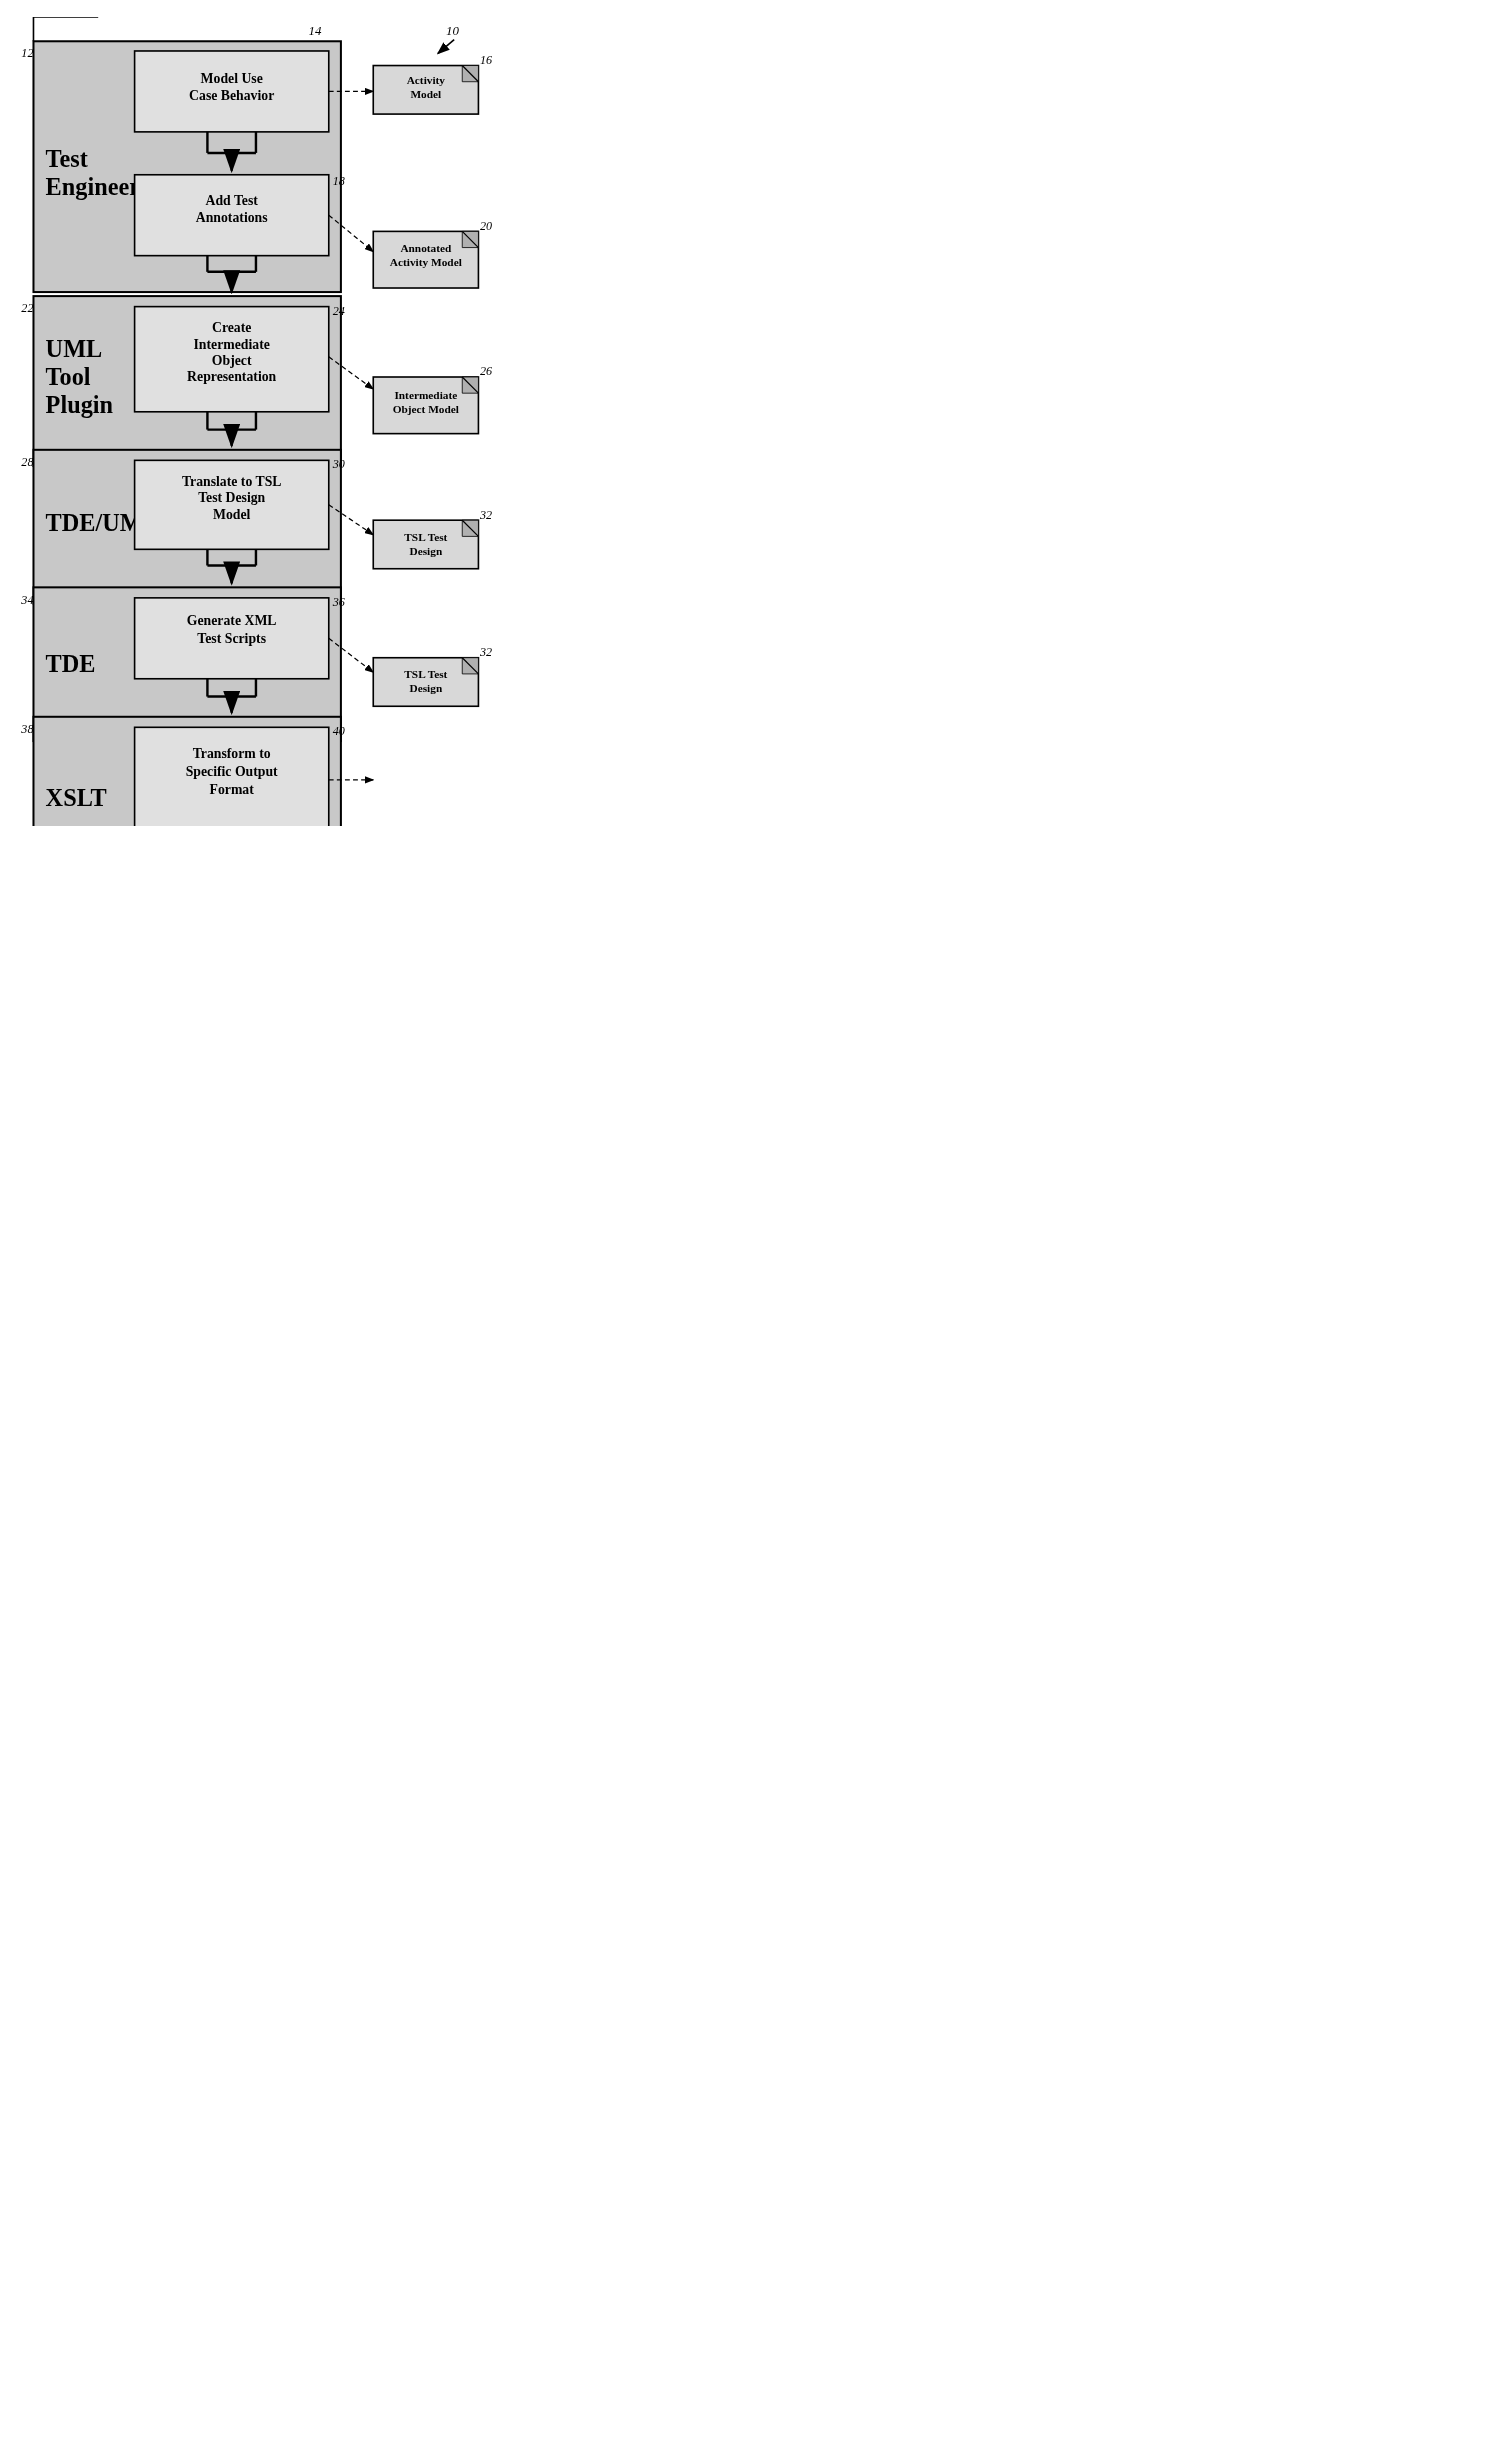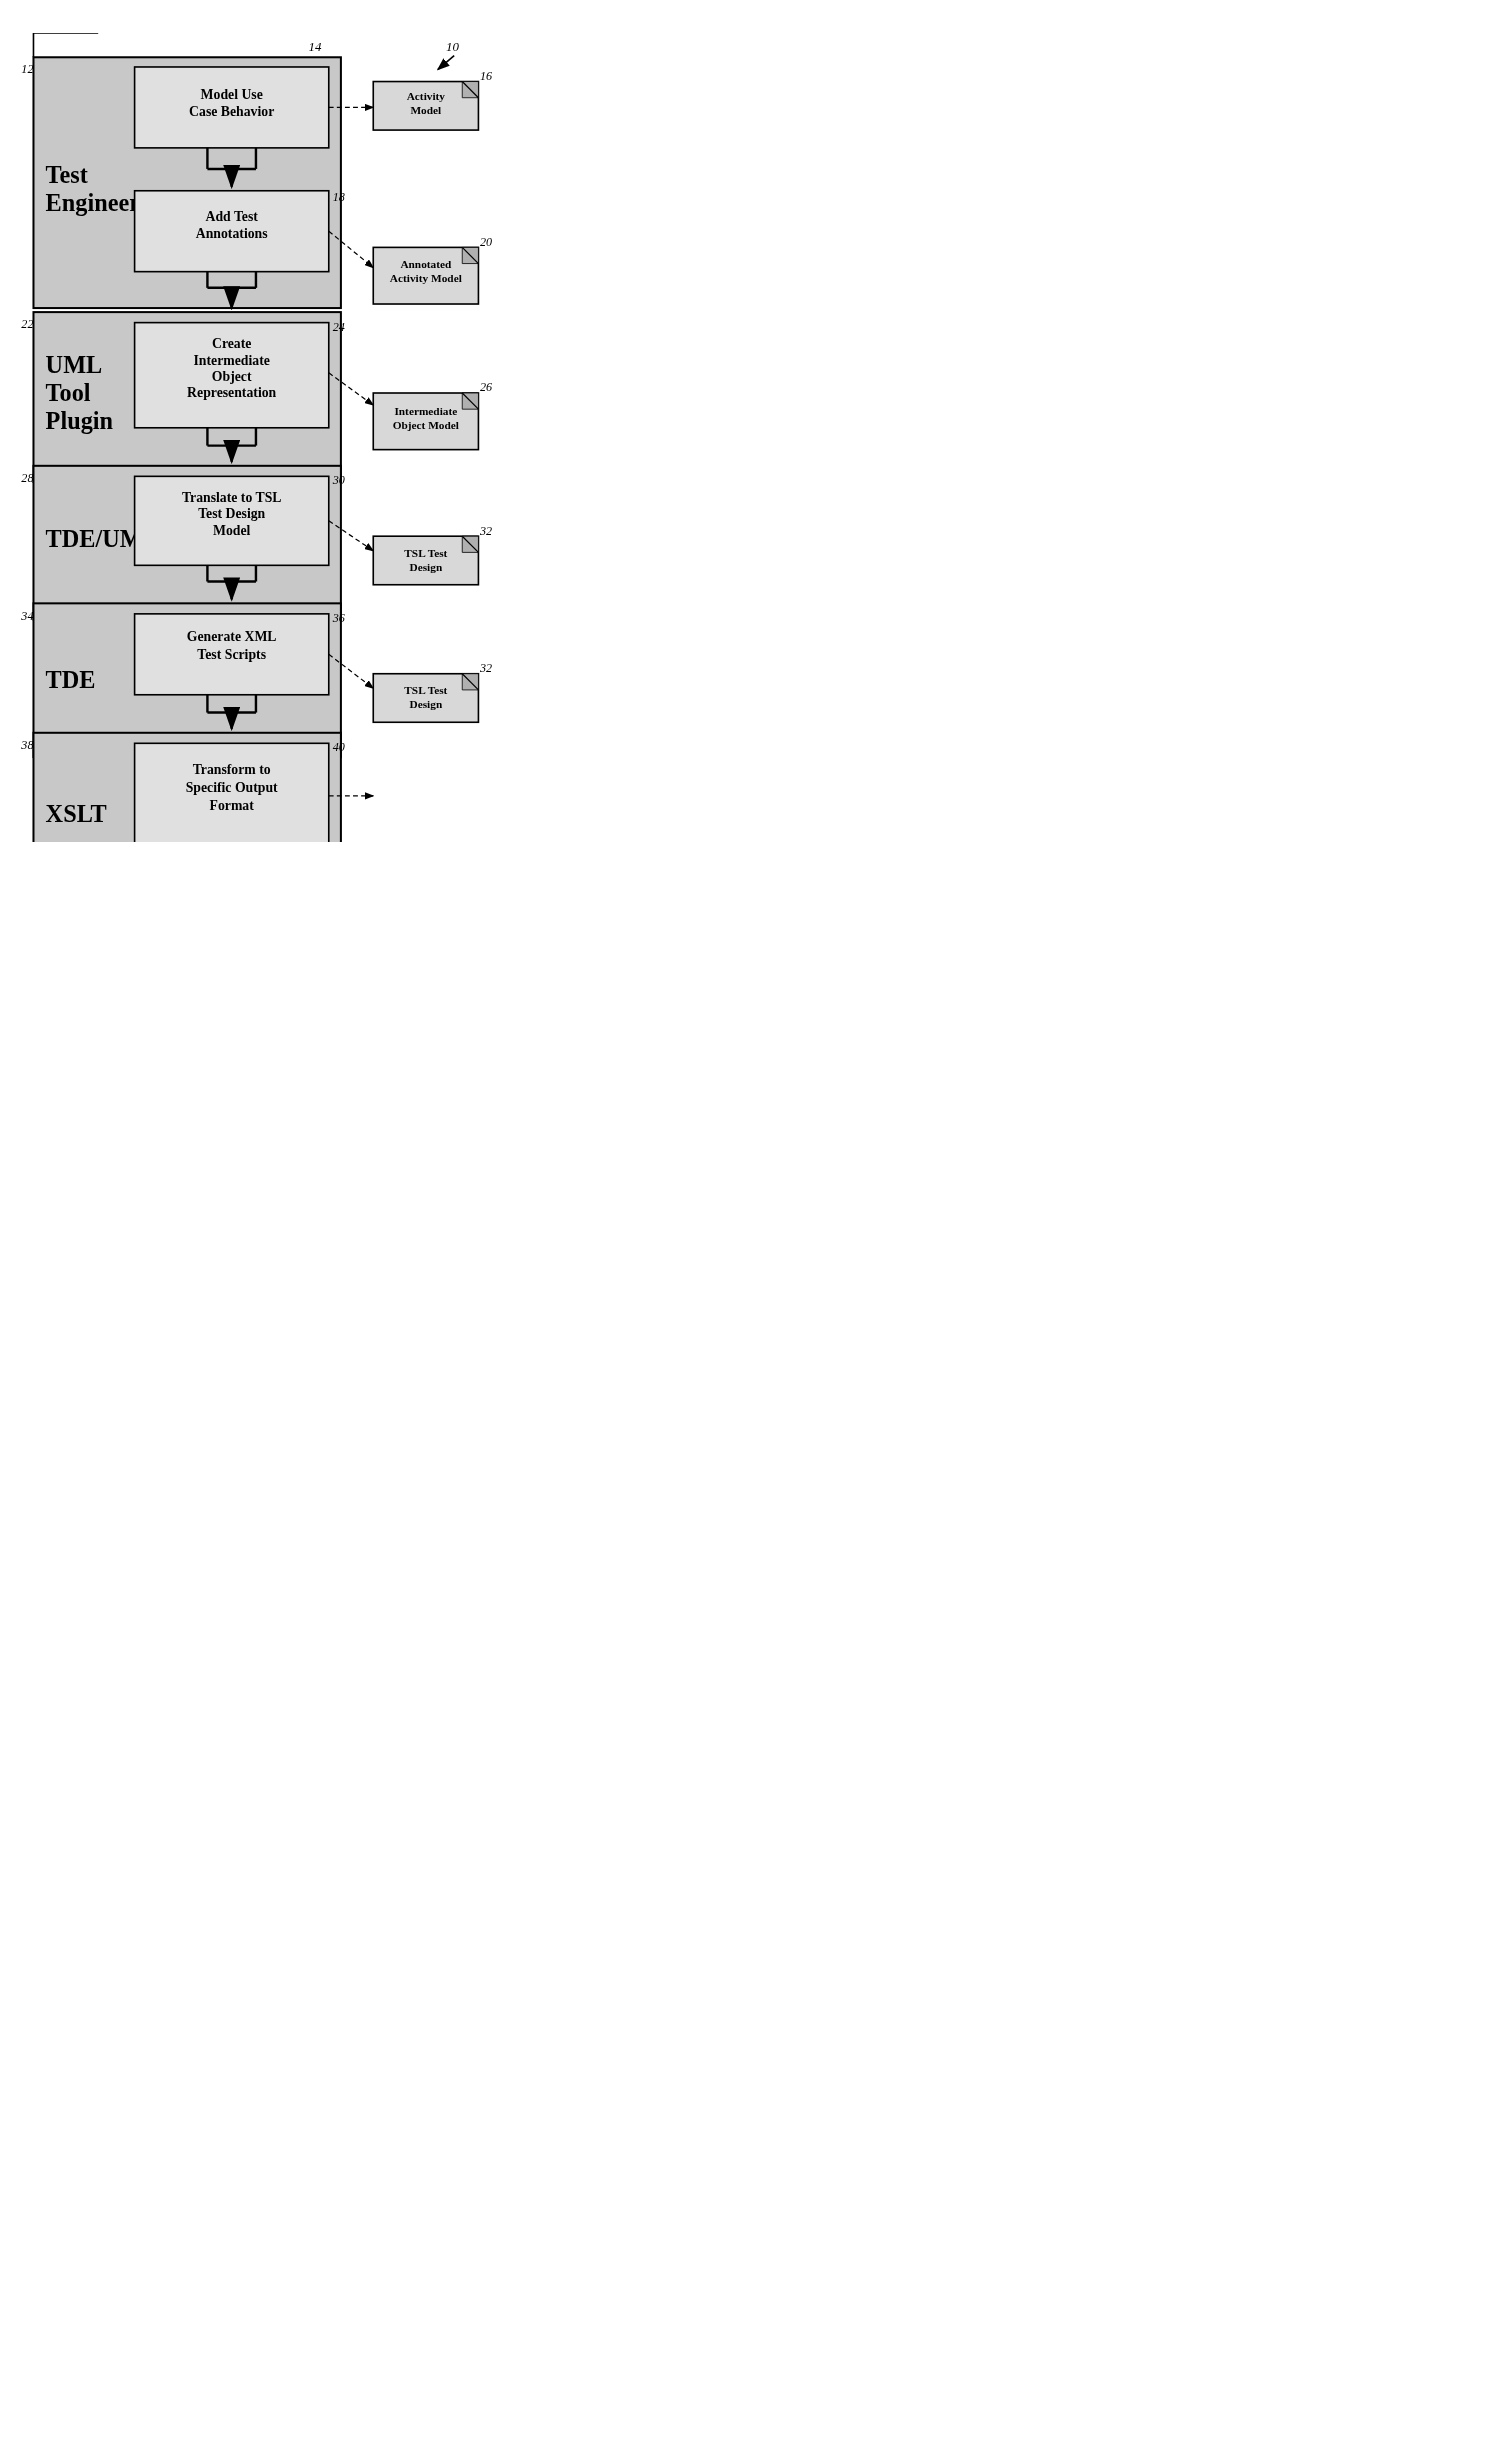--- a/index.html
+++ b/index.html
@@ -8,21 +8,21 @@
       font-family: 'Times New Roman', Times, serif;
       width: 502px;
       min-height: 809px;
       position: relative;
       padding: 16px;
     }
 
     .diagram-container {
       position: relative;
       width: 469px;
-      margin: 17px auto;
+      margin: 1px auto;
     }
   </style>
 </head>
 <body>
 
 <div class="diagram-container">
   <svg width="486" height="809" viewBox="0 0 600 1000" xmlns="http://www.w3.org/2000/svg">
     <defs>
       <marker id="arrowhead" markerWidth="10" markerHeight="7" refX="9" refY="3.5" orient="auto">
         <polygon points="0 0, 10 3.5, 0 7" fill="#000"></polygon>

